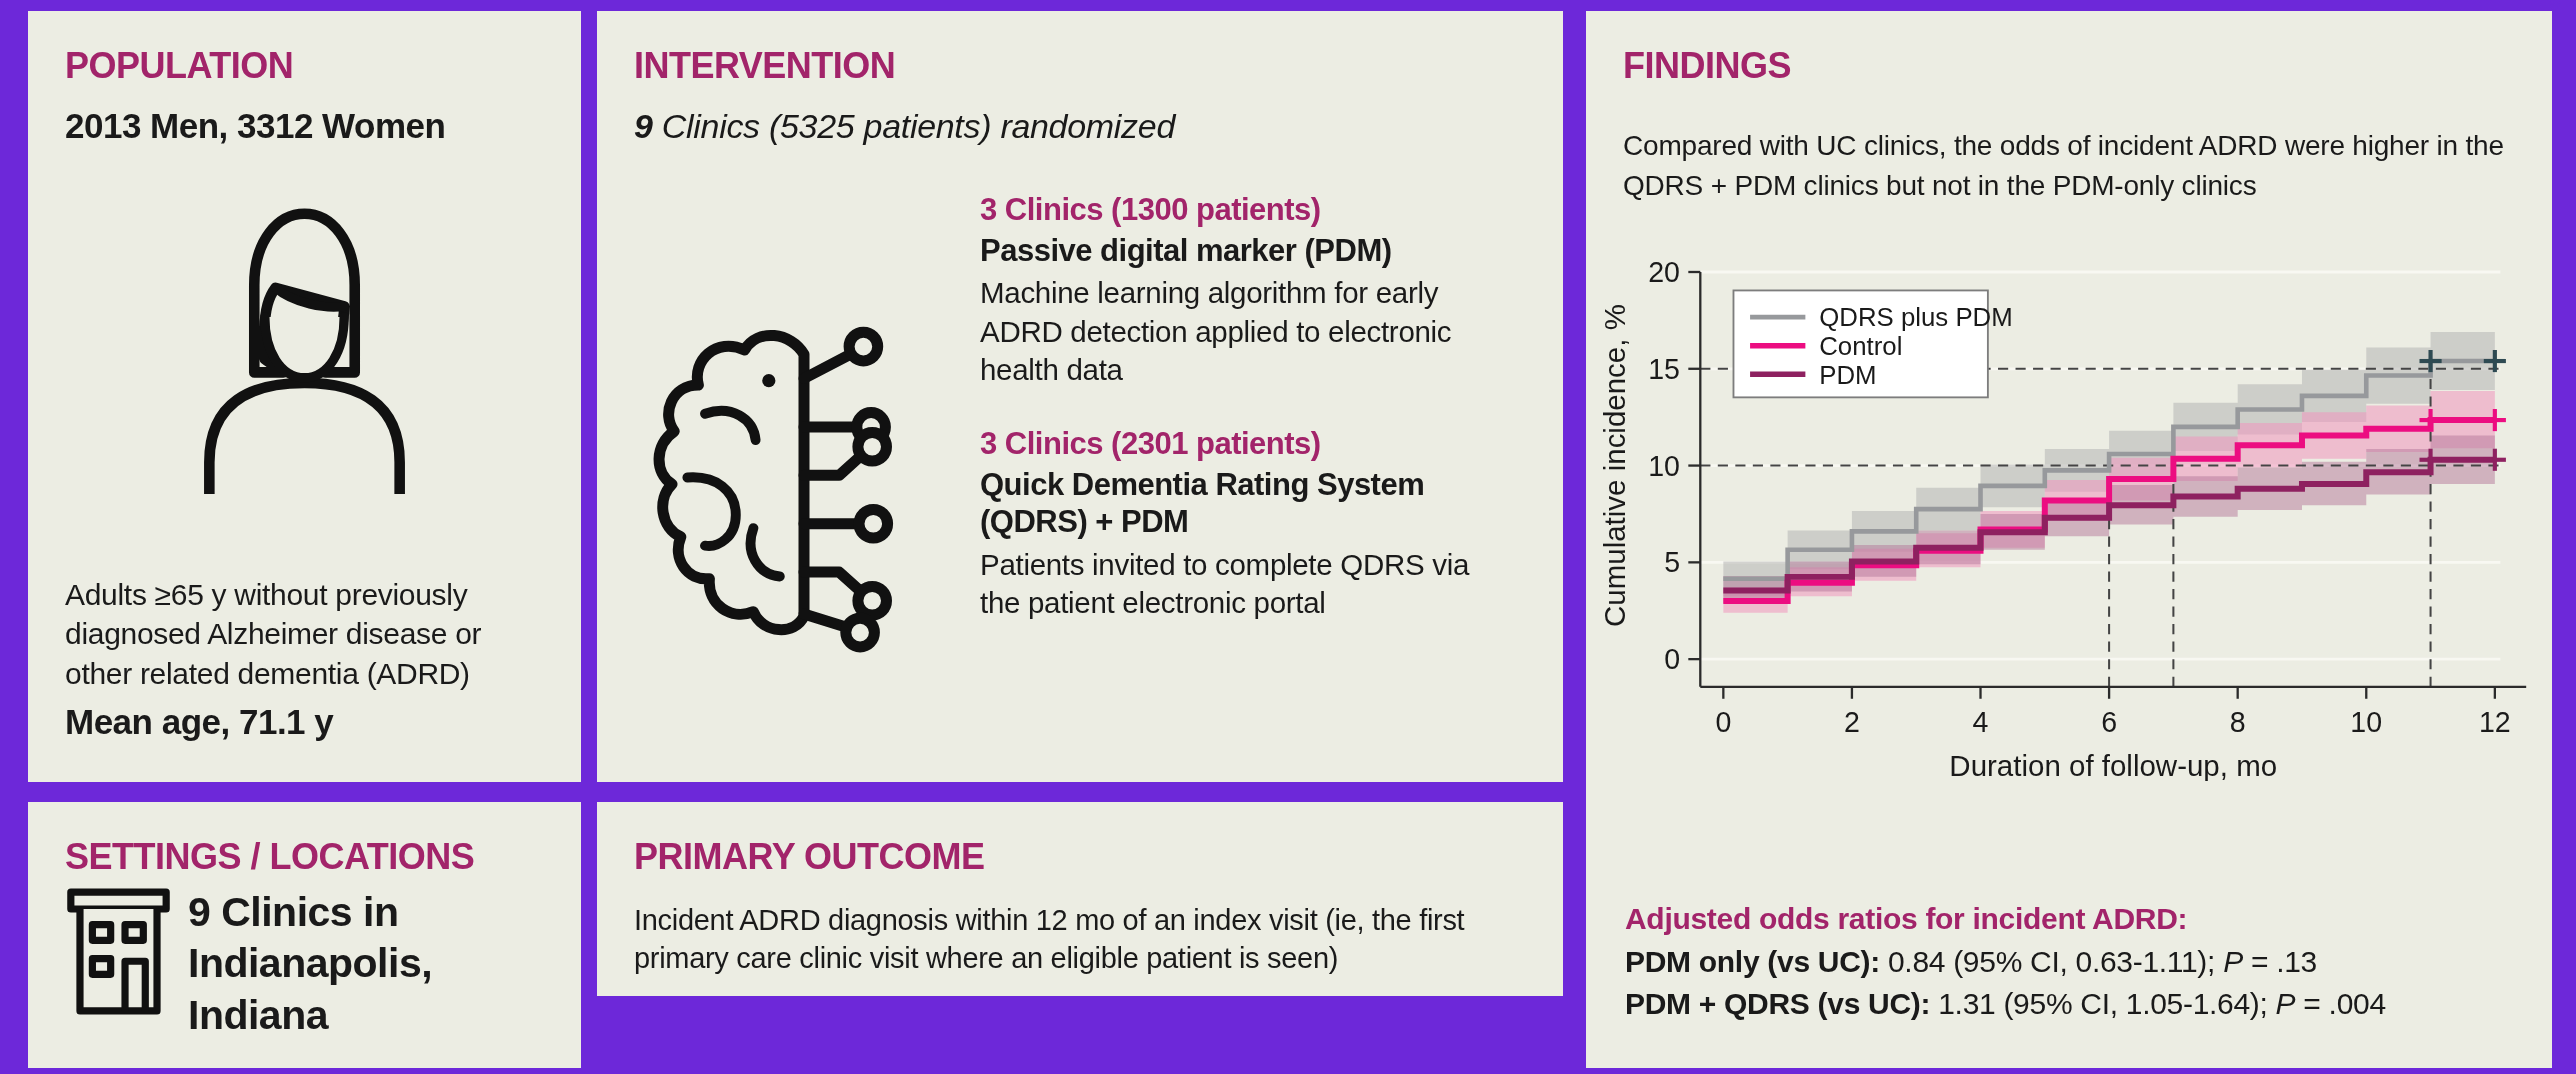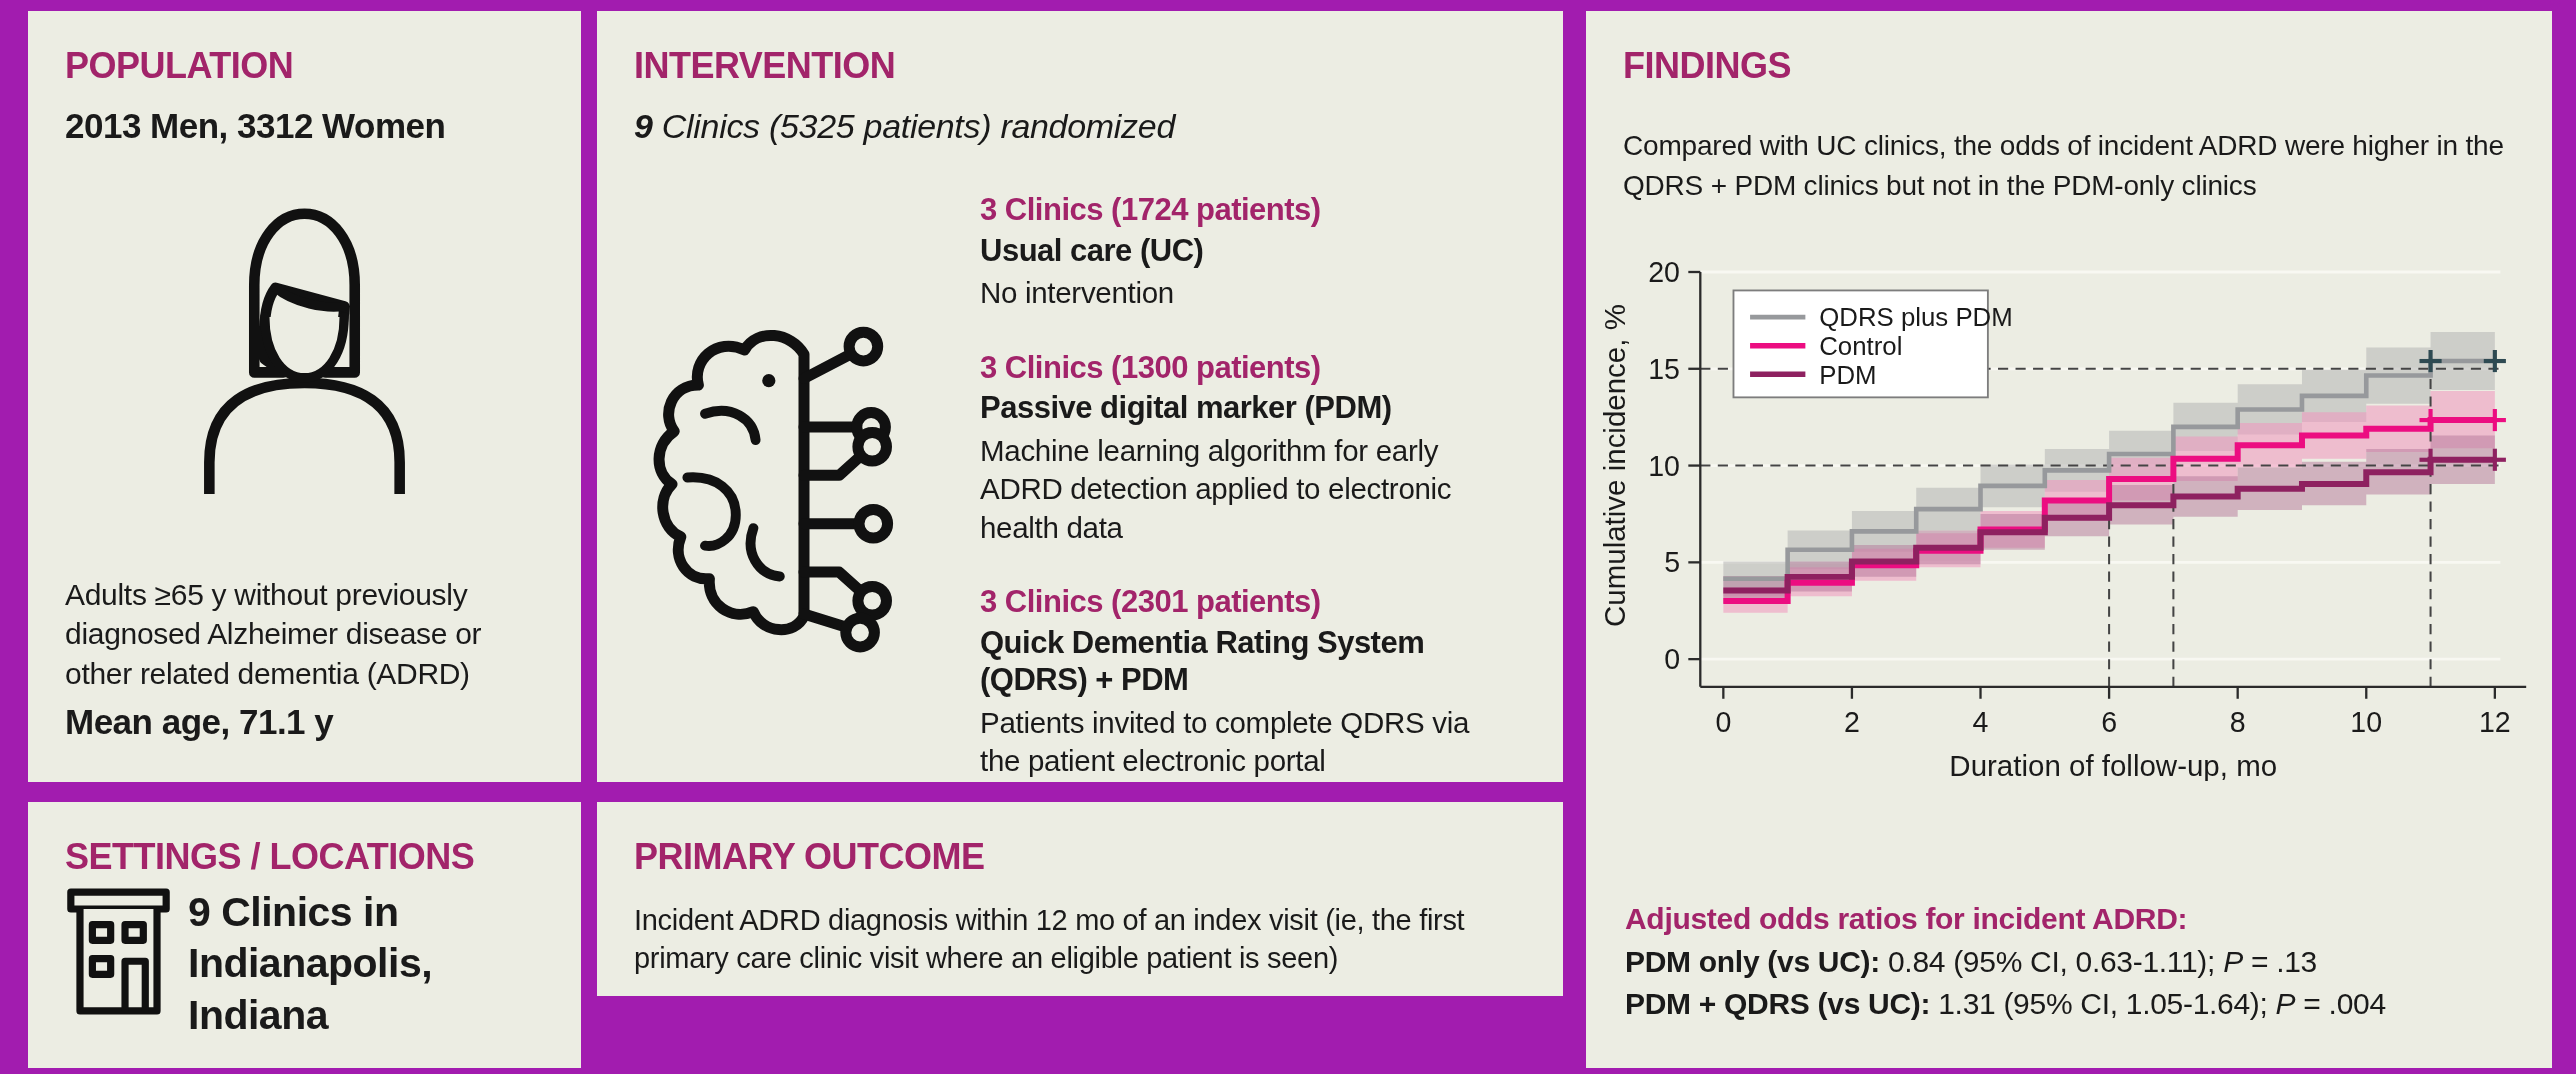--- a/index.html
+++ b/index.html
@@ -1,16 +1,16 @@
 <!DOCTYPE html>
 <html style="font-size:14.8px"><head>
 <meta charset="utf-8">
 <style>
   html,body{margin:0;padding:0;background:#ffffff;}
-  #stage{position:relative;width:2576px;height:1074px;background:#a21caf;
+  #stage{position:relative;width:2576px;height:1074px;background:#6d28d9;
          font-family:"Liberation Sans", sans-serif;color:#1a1a1a;overflow:hidden;}
   .panel{position:absolute;background:#ECEDE3;box-sizing:border-box;padding:35px 37px;}
   .ptitle{font-size:36px;font-weight:bold;color:#A2246A;letter-spacing:-0.5px;line-height:1.1;}
   .subtitle{font-size:35px;font-weight:bold;margin-top:20px;letter-spacing:-0.5px;}
   .body-text{font-size:30px;line-height:1.33;letter-spacing:-0.3px;}
   .bold{font-weight:bold;}
   .magenta{color:#A2246A;}
   .group-head{font-size:31px;font-weight:bold;color:#A2246A;letter-spacing:-0.5px;}
   .group-name{font-size:31px;font-weight:bold;letter-spacing:-0.5px;line-height:1.2;margin-top:3.7px;}
   .group-desc{font-size:29.5px;line-height:1.3;margin-top:5.5px;letter-spacing:-0.3px;}
@@ -74,25 +74,20 @@
         <circle cx="212" cy="122" r="13" fill="#ECEDE3"></circle>
         <path d="M150 192 L198 192"></path>
         <circle cx="213" cy="192" r="13" fill="#ECEDE3"></circle>
         <path d="M150 236 L182 236 L202 254"></path>
         <circle cx="212" cy="262" r="13" fill="#ECEDE3"></circle>
         <path d="M150 274 L188 286"></path>
         <circle cx="201" cy="291" r="13" fill="#ECEDE3"></circle>
       </svg>
     </div>
     <div id="intervention-groups">
-      <div class="int-group">
-        <div class="group-head">3 Clinics (1724 patients)</div>
-        <div class="group-name">Usual care (UC)</div>
-        <div class="group-desc">No intervention</div>
-      </div>
       <div class="int-group">
         <div class="group-head">3 Clinics (1300 patients)</div>
         <div class="group-name">Passive digital marker (PDM)</div>
         <div class="group-desc" style="max-width:516px;">Machine learning algorithm for early ADRD detection applied to electronic health data</div>
       </div>
       <div class="int-group">
         <div class="group-head">3 Clinics (2301 patients)</div>
         <div class="group-name" style="max-width:516px;">Quick Dementia Rating System (QDRS) + PDM</div>
         <div class="group-desc" style="max-width:516px;">Patients invited to complete QDRS via the patient electronic portal</div>
       </div>

